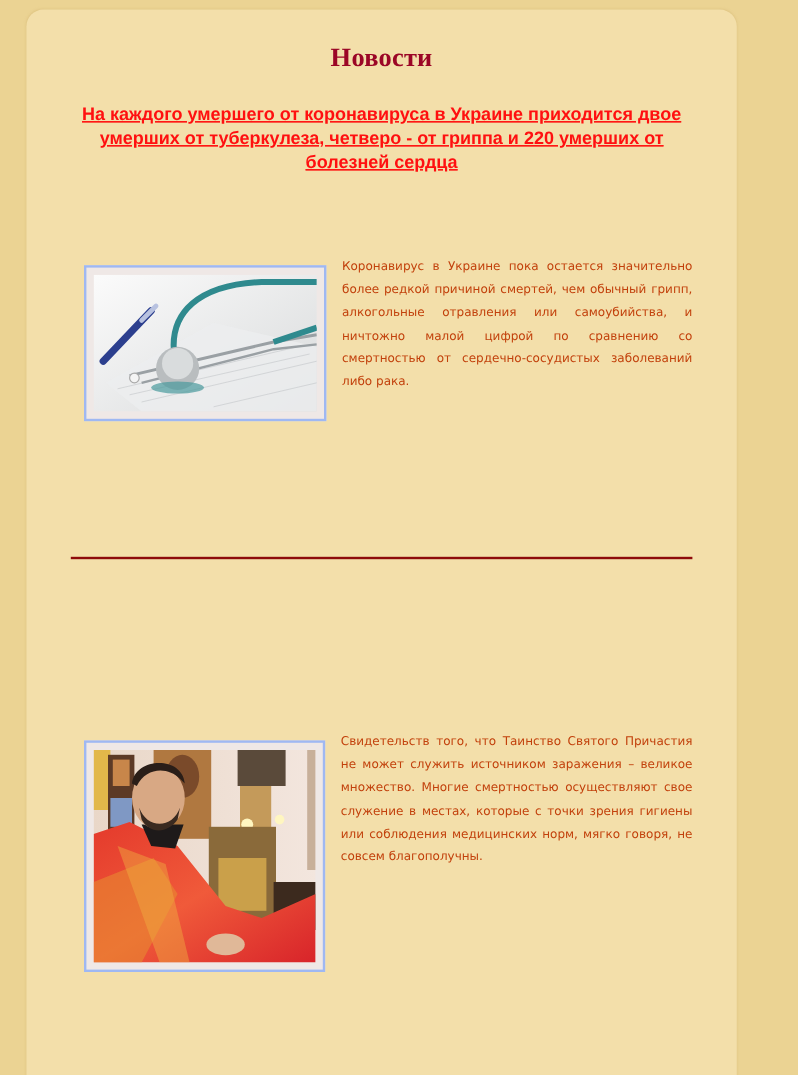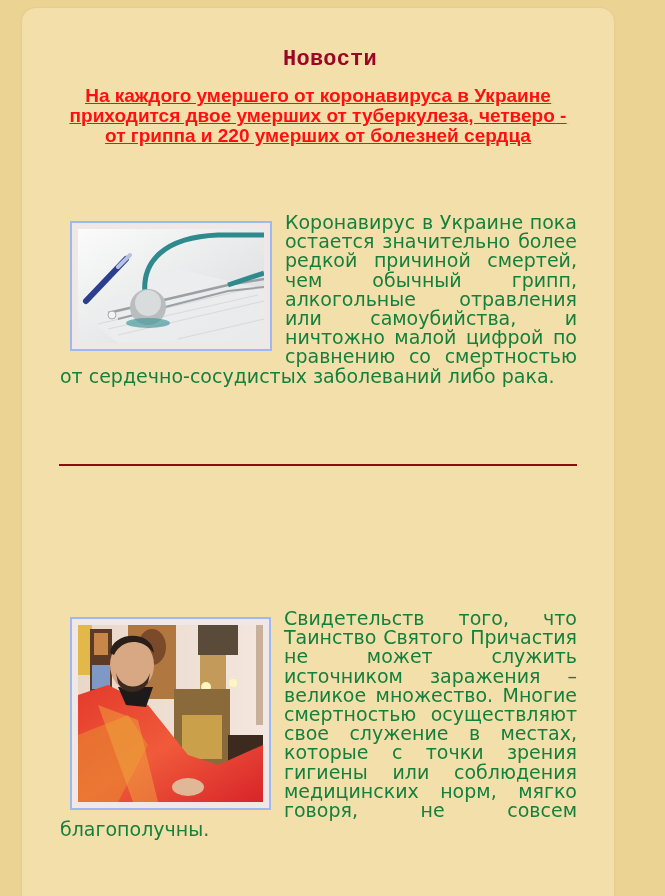--- a/index.html
+++ b/index.html
@@ -23,33 +23,33 @@
       background: #f3dfaa;
       border-radius: 14px 14px 0 0;
       box-shadow: 0 0 2px rgba(200,170,100,0.4);
     }
     .title {
       position: absolute;
       left: 0;
       width: 592px;
       top: 27px;
       text-align: center;
-      font-family: Liberation Mono, monospace;
+      font-family: Liberation Serif, serif;
       font-weight: bold;
       font-size: 22px;
       color: #9b0626;
-      margin: 12px;
+      margin: 0;
       letter-spacing: 0.2px;
     }
     .headline {
       position: absolute;
       text-align: center;
       font-family: "Liberation Sans", sans-serif;
       font-weight: bold;
-      font-size: 19px;
+      font-size: 15px;
       line-height: 20px;
       text-decoration: underline;
       margin: 0;
     }
     .headline-red {
       left: 40px;
       width: 512px;
       top: 78px;
       color: #ff1010;
     }
@@ -58,23 +58,23 @@
       width: 512px;
       top: 500px;
       color: #1a1a1a;
     }
     .headline a { color: inherit; text-decoration: underline; }
     .article {
       position: absolute;
       left: 38px;
       width: 517px;
       font-family: "DejaVu Sans", sans-serif;
-      font-size: 19px;
+      font-size: 10px;
       line-height: 19.2px;
-      color: #15803d;
+      color: #c2410c;
       text-align: justify;
     }
     .article-1 { top: 205px; }
     .article-2 { top: 601px; }
     .thumb {
       float: left;
       box-sizing: border-box;
       border: 2px solid #9fb8f2;
       background: #efe8e6;
       padding: 6px 6px;

